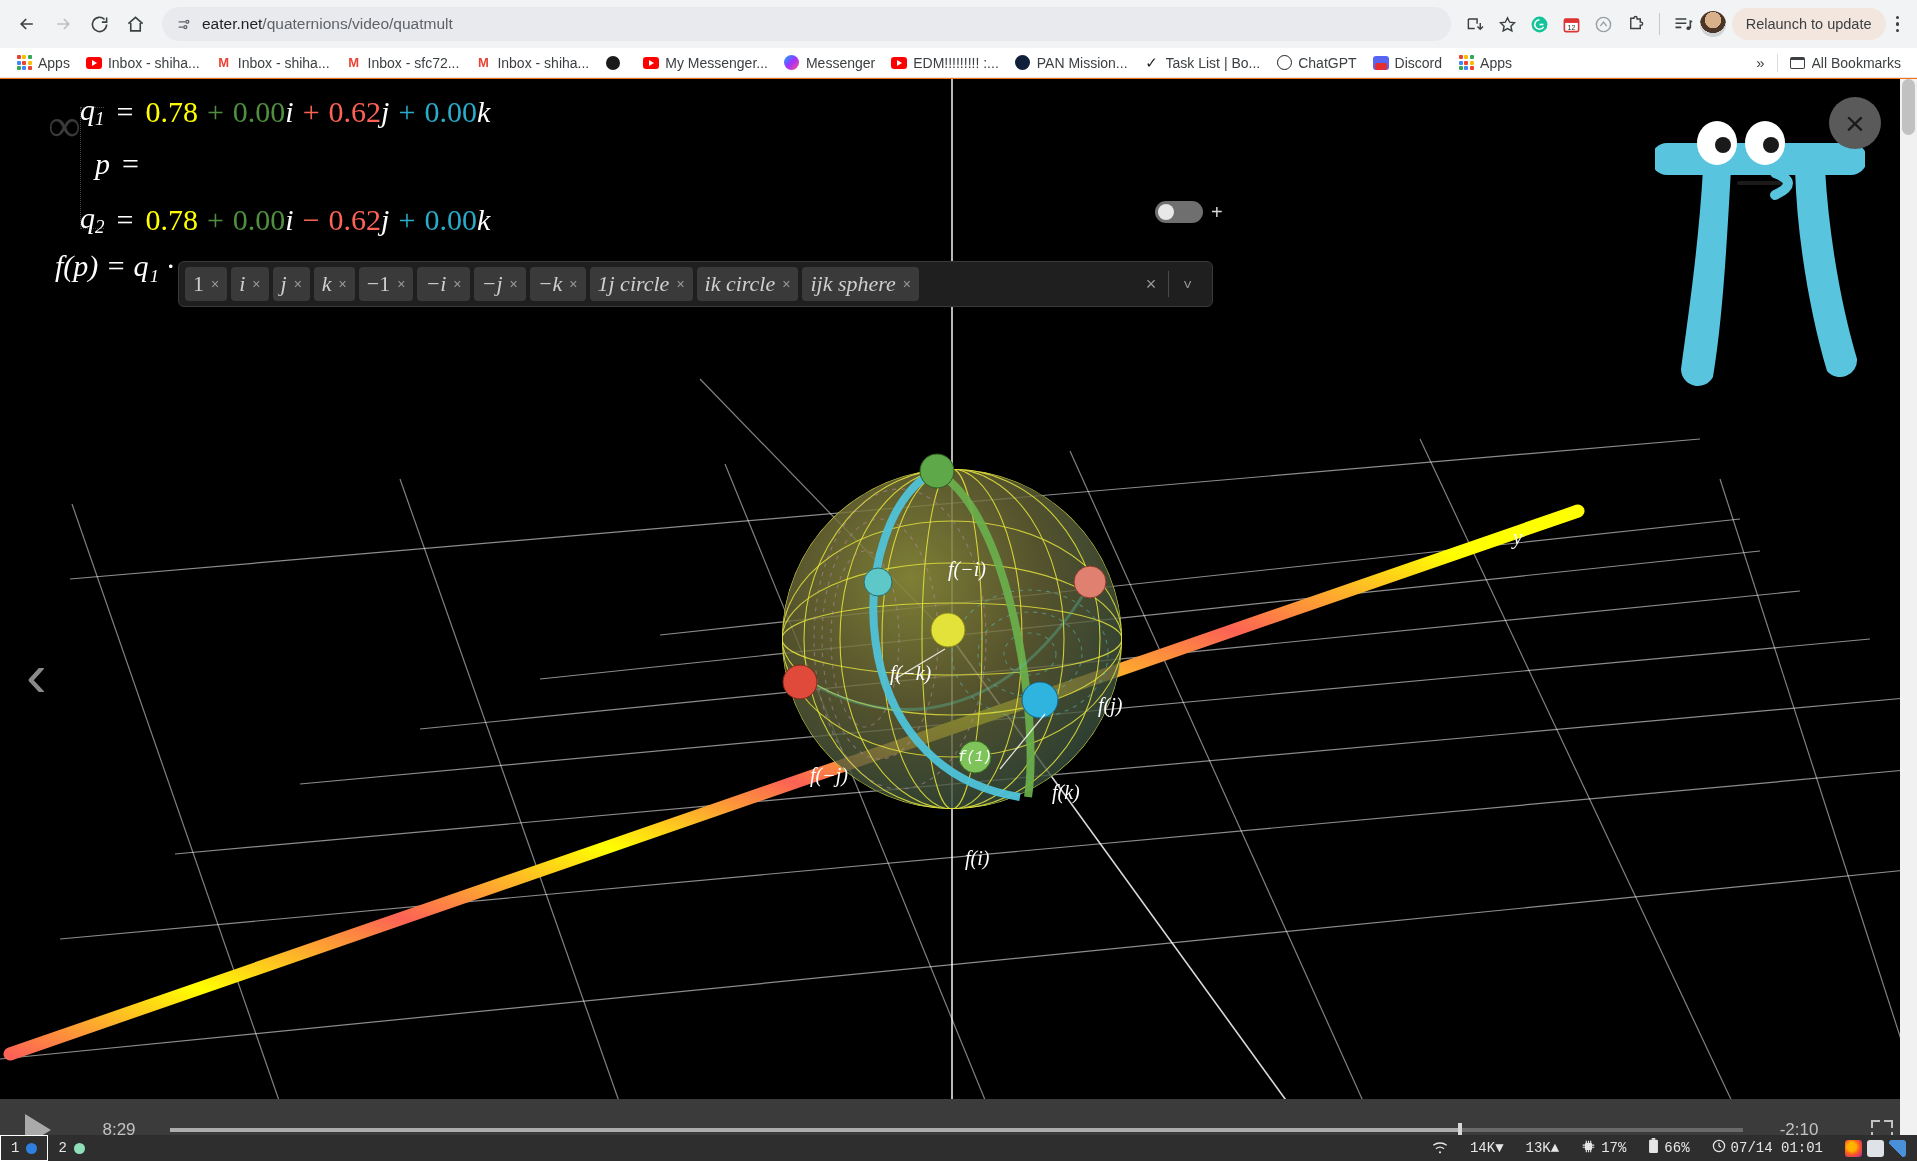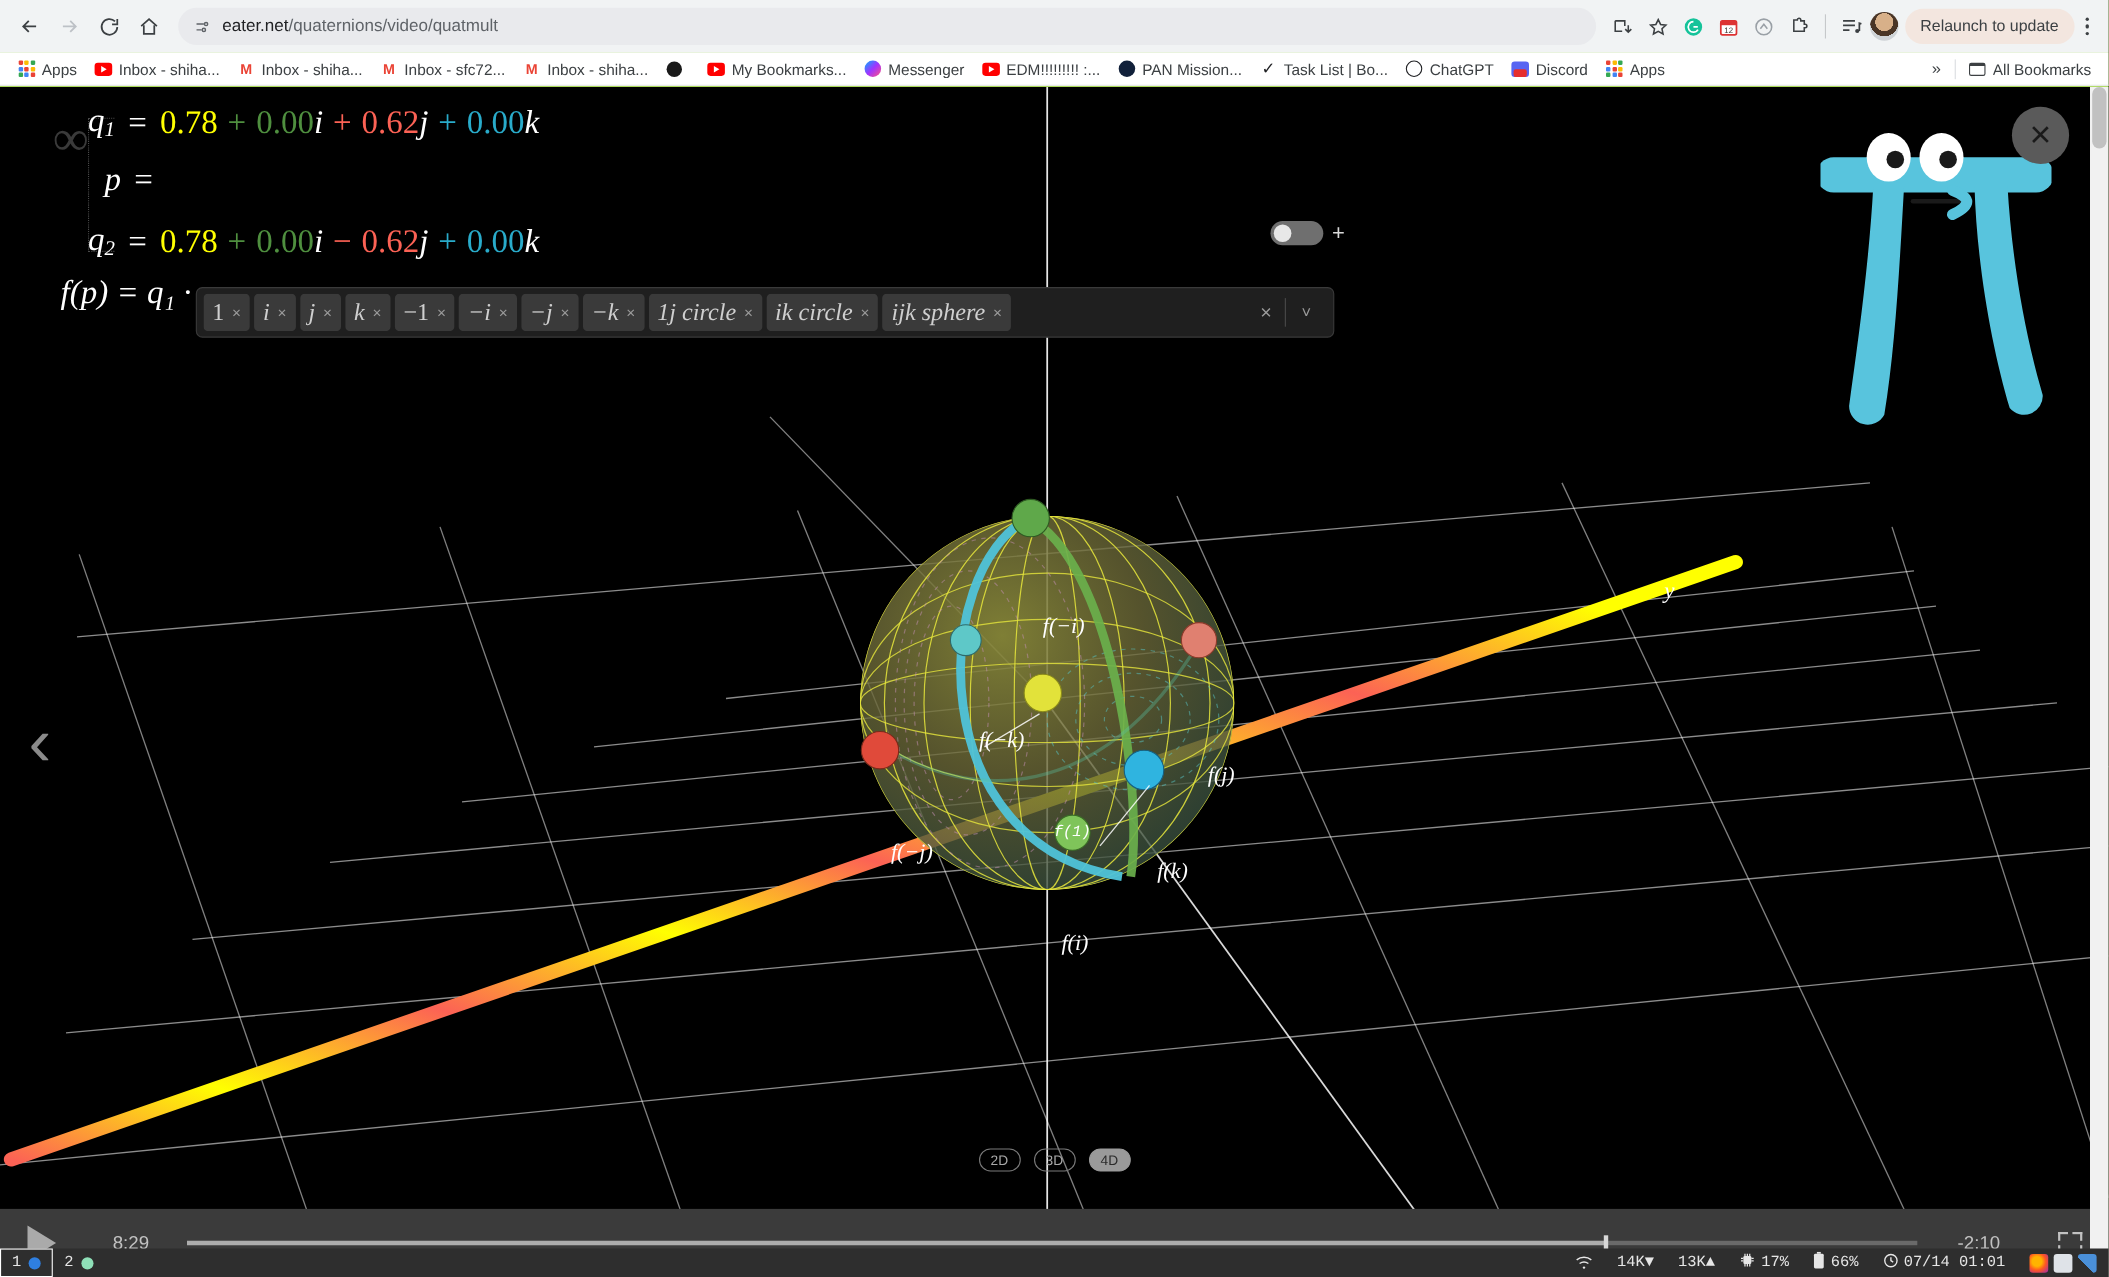--- a/index.html
+++ b/index.html
@@ -4,21 +4,21 @@
 <title>eater.net quaternions</title>
 <style>
   * { box-sizing: border-box; margin: 0; padding: 0; }
   html, body {
     width: 1917px; height: 1161px;
     background: #000; overflow: hidden;
     font-family: "Liberation Sans", sans-serif;
   }
 
   
-  .browser { width: 1917px; height: 1161px; position: relative; background:#bef264; }
+  .browser { width: 1917px; height: 1161px; position: relative; background:#f97316; }
 
   .toolbar {
     height: 48px; background: #f1f3f4; display: flex; align-items: center;
     padding: 0 10px; gap: 2px; position: relative; z-index: 20;
   }
   .nav-btn {
     width: 34px; height: 34px; border-radius: 50%;
     display: flex; align-items: center; justify-content: center;
     color: #3c4043; flex: 0 0 auto;
   }
@@ -378,21 +378,21 @@
     <div class="bm">
       <span class="fav">
           <span class="globe"></span>
         </span>
       <span class="lbl"></span>
     </div>
     <div class="bm">
       <span class="fav">
           <span class="yt"></span>
         </span>
-      <span class="lbl">My Bookmarks...</span>
+      <span class="lbl">My Messenger...</span>
     </div>
     <div class="bm">
       <span class="fav">
           <span class="msg"></span>
         </span>
       <span class="lbl">Messenger</span>
     </div>
     <div class="bm">
       <span class="fav">
           <span class="yt"></span>
@@ -680,25 +680,20 @@
         <ellipse cx="110" cy="22" rx="20" ry="22" fill="#ffffff"></ellipse>
         <circle cx="68" cy="24" r="8" fill="#1a1a1a"></circle>
         <circle cx="116" cy="24" r="8" fill="#1a1a1a"></circle>
         <path d="M 84 62 L 130 62" stroke="#1a1a1a" stroke-width="4" stroke-linecap="round"></path>
         <path d="M 120 52 q 26 10 0 22" fill="none" stroke="#58c4dd" stroke-width="10" stroke-linecap="round"></path>
       </svg>
     </div>
 
     <div class="prev-arrow">‹</div>
 
-    <div class="dimbtns">
-      <div class="dimbtn">2D</div>
-      <div class="dimbtn">3D</div>
-      <div class="dimbtn active">4D</div>
-    </div>
 
     <div class="vcontrols">
       <div class="play-btn">
           <span class="play-tri"></span>
         </div>
       <div class="time-cur">8:29</div>
       <div class="track">
         <div class="fill" id="pfill" style="width: 82%;"></div>
         <div class="knob" id="pknob" style="left: 82%;"></div>
       </div>

